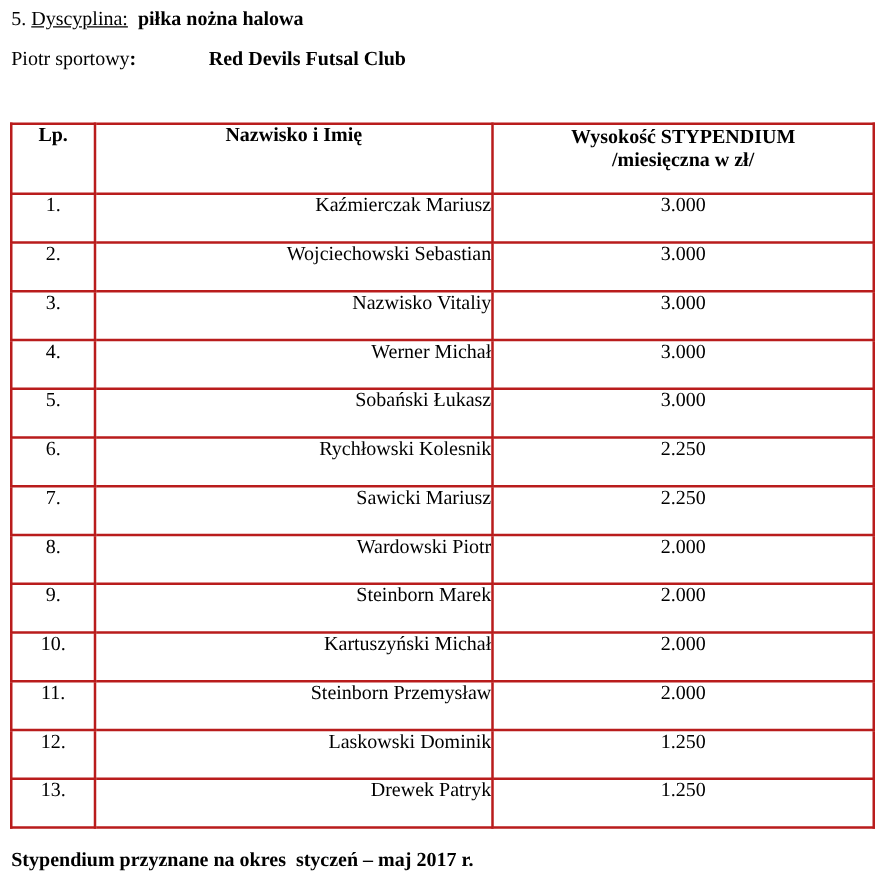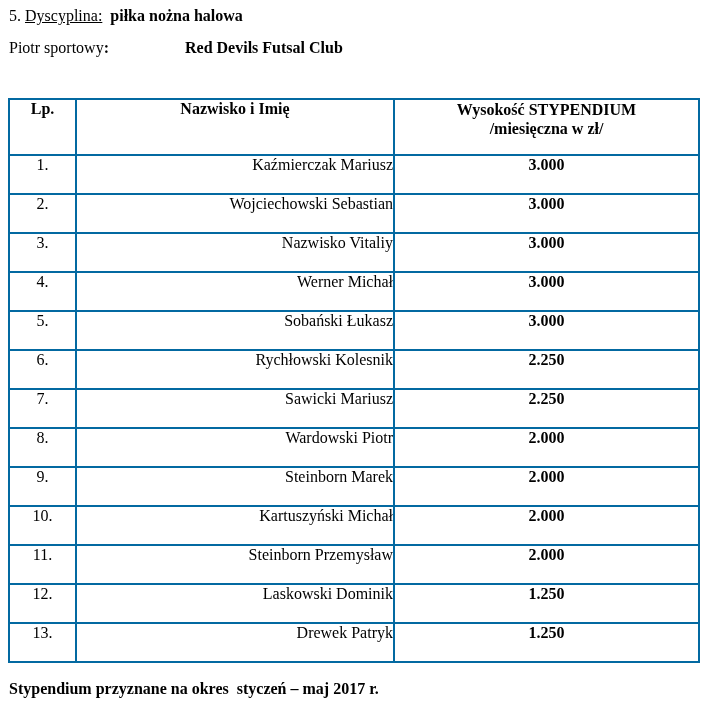--- a/index.html
+++ b/index.html
@@ -34,34 +34,34 @@
   .line2 {
     font-size: 16px;
     margin: 0;
     white-space: pre-wrap;
   }
   .line2 .colon-bold {
     font-weight: bold;
   }
   .line2 .value-bold {
     font-weight: bold;
-    margin-left: 76px;
+    margin-left: 58px;
   }
   table.scholarship {
     border-collapse: collapse;
     margin: 41px 0 0 8px;
     width: 690px;
     table-layout: fixed;
   }
   table.scholarship col.col-lp     { width: 67px; }
   table.scholarship col.col-name   { width: 318px; }
   table.scholarship col.col-amount { width: 305px; }
   table.scholarship th,
   table.scholarship td {
-    border: 2px solid #0369a1;
+    border: 2px solid #b91c1c;
     vertical-align: top;
     font-size: 16px;
     padding: 0;
     overflow: hidden;
   }
   tr.header-row { height: 56px; }
   tr.data-row   { height: 39px; }
   th.h-cell {
     font-weight: bold;
     text-align: center;
@@ -72,21 +72,21 @@
     text-align: center;
     padding-top: 7px;
   }
   td.c-name {
     text-align: right;
     padding: 7px 4px 0 10px;
     white-space: pre-wrap;
   }
   td.c-amount {
     text-align: center;
-    font-weight: bold;
+    font-weight: normal;
     padding-top: 7px;
   }
   .footer-note {
     font-size: 16px;
     font-weight: bold;
     margin: 17px 0 0 9px;
     white-space: pre-wrap;
   }
 </style>
 </head>

